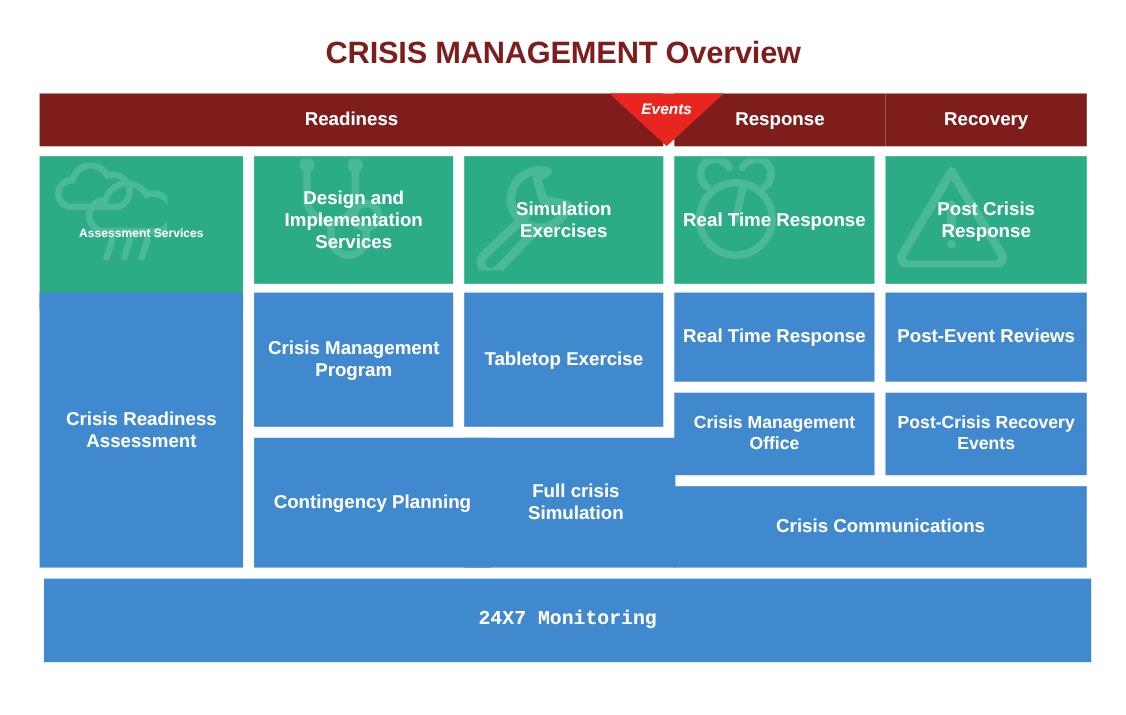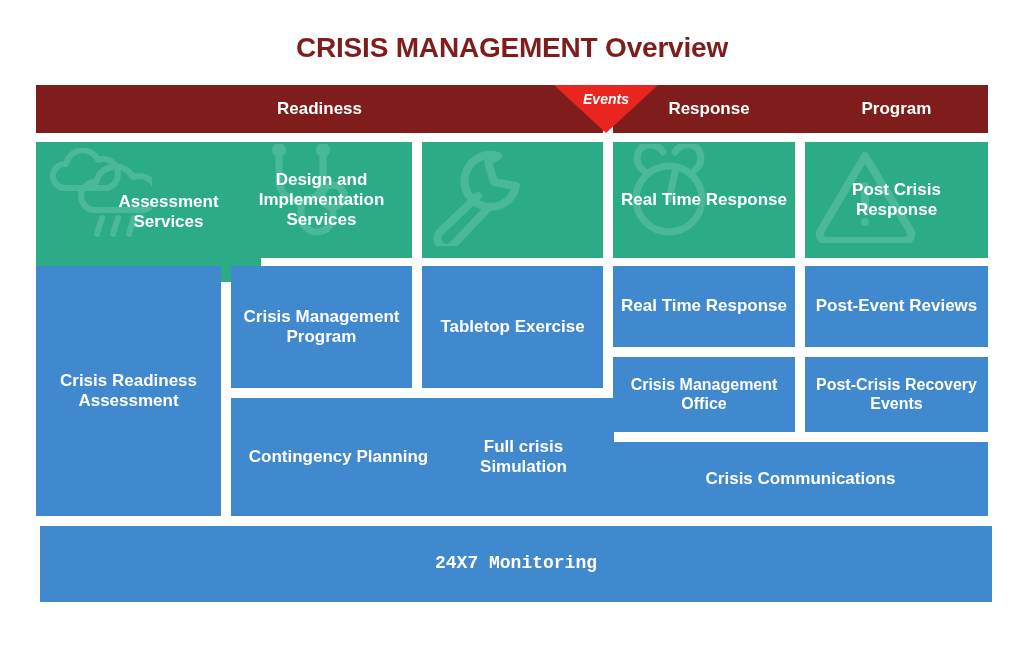--- a/index.html
+++ b/index.html
@@ -111,21 +111,21 @@
   .blue  { background: #4189ce; }
 
   .wm {
     position: absolute;
     z-index: 1;
     opacity: 0.30;
     pointer-events: none;
   }
 
   
-  .g1 { left: 36px;  top: 142px; width: 185px; height: 140px; font-size: 17px; padding-left: 40px; }
+  .g1 { left: 36px;  top: 142px; width: 185px; height: 140px; font-size: 11px; }
   .g2 { left: 231px; top: 142px; width: 181px; height: 116px; font-size: 17px; }
   .g3 { left: 422px; top: 142px; width: 181px; height: 116px; font-size: 17px; }
   .g4 { left: 613px; top: 142px; width: 182px; height: 116px; font-size: 17px; }
   .g5 { left: 805px; top: 142px; width: 183px; height: 116px; font-size: 17px; }
 
   
   .b-cra  { left: 36px;  top: 266px; width: 185px; height: 250px; font-size: 17px; }
   .b-cmp  { left: 231px; top: 266px; width: 181px; height: 122px; font-size: 17px; }
   .b-cp   { left: 231px; top: 398px; width: 215px; height: 118px; font-size: 17px; }
   .b-tte  { left: 422px; top: 266px; width: 181px; height: 122px; font-size: 17px; }
@@ -154,21 +154,21 @@
 
     <div class="hdr-cell hdr-readiness">
       <span>Readiness</span>
     </div>
 
     <div class="hdr-cell hdr-response">
       <span>Response</span>
     </div>
 
     <div class="hdr-cell hdr-recovery">
-      <span>Program</span>
+      <span>Recovery</span>
     </div>
 
     <div class="events-marker">
       <div class="events-tri"></div>
       <div class="events-label">Events</div>
     </div>
   </div>
 
   <div class="card green g1">
     <svg class="wm" width="110" height="95" viewBox="0 0 110 95" style="left:6px;top:6px;">
@@ -194,20 +194,21 @@
     <span class="label">Design and Implementation Services</span>
   </div>
 
   <div class="card green g3">
     <svg class="wm" width="100" height="100" viewBox="0 0 100 100" style="left:4px;top:4px;">
       <g fill="none" stroke="#8fd9c2" stroke-width="8" stroke-linecap="round" stroke-linejoin="round">
         <path d="M72 10 a26 26 0 1 0 18 30 l-22 -4 -6 -20 z"></path>
         <path d="M52 50 L14 86 a9 9 0 0 0 13 13 L63 61"></path>
       </g>
     </svg>
+    <span class="label">Simulation Exercises</span>
   </div>
 
   <div class="card green g4">
     <svg class="wm" width="100" height="100" viewBox="0 0 100 100" style="left:6px;top:2px;">
       <g fill="none" stroke="#8fd9c2" stroke-width="7" stroke-linecap="round" stroke-linejoin="round">
         <circle cx="50" cy="55" r="33"></circle>
         <path d="M50 55 L56 28"></path>
         <path d="M24 26 a15 15 0 0 1 -2 -22 a15 15 0 0 1 22 4"></path>
         <path d="M76 26 a15 15 0 0 0 2 -22 a15 15 0 0 0 -22 4"></path>
       </g>

